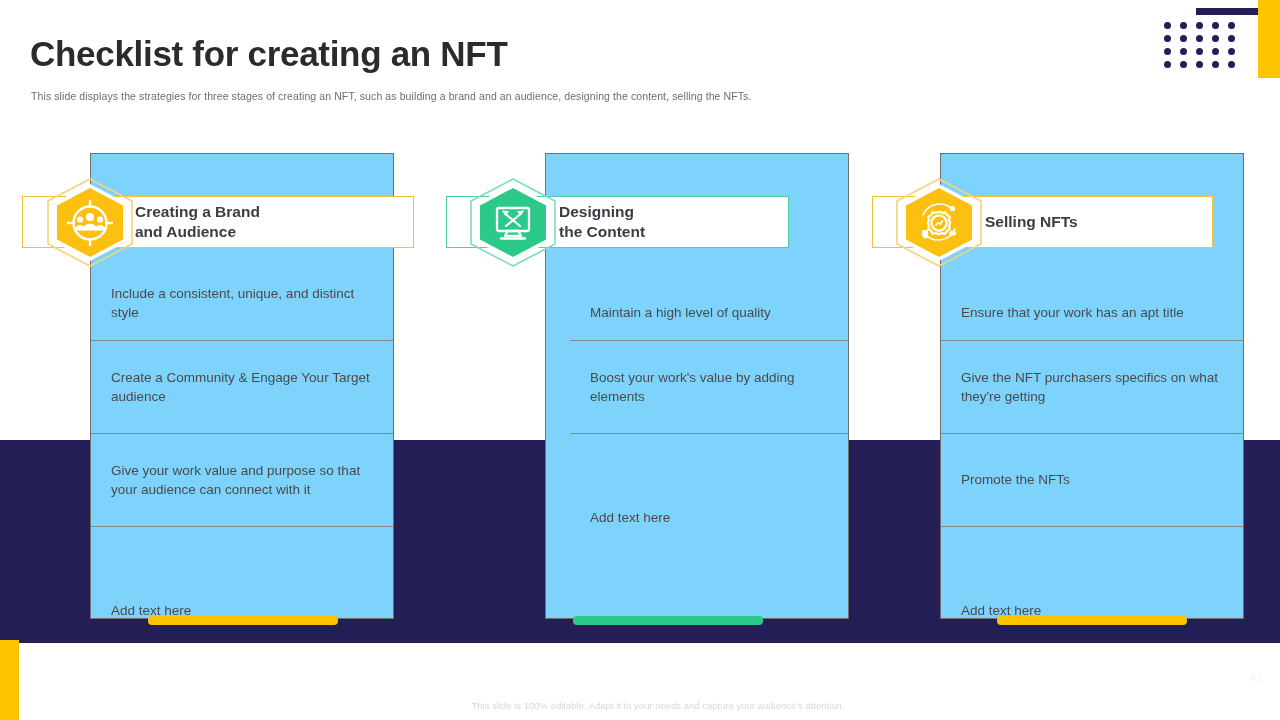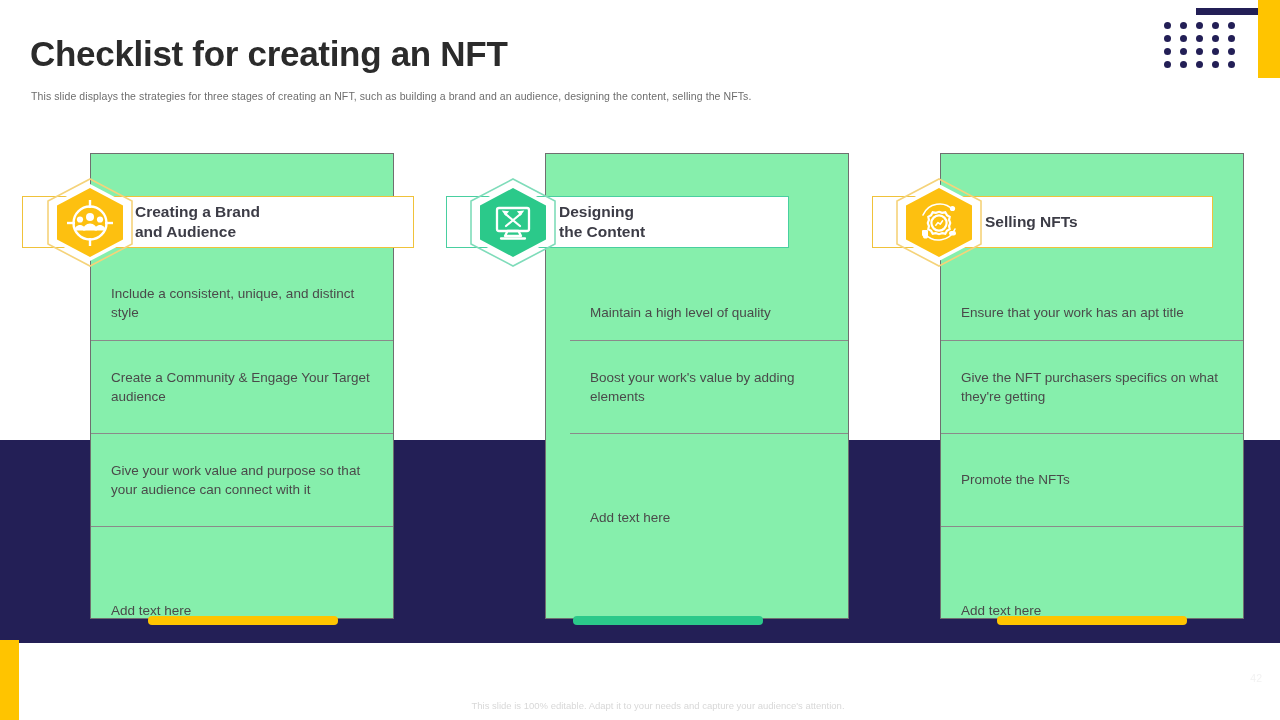--- a/index.html
+++ b/index.html
@@ -46,21 +46,21 @@
     letter-spacing: -0.3px;
   }
   .page-sub {
     position: absolute; left: 31px; top: 90px;
     font-size: 10.5px; color: #6d6d6d; letter-spacing: 0.1px;
   }
 
   
   .col {
     position: absolute; top: 153px; width: 304px; height: 466px;
-    background: #86efac;
+    background: #7dd3fc;
     border: 1px solid #6f6f6f;
   }
   .col.c1 { left: 90px; }
   .col.c2 { left: 545px; padding-left: 24px; }
   .col.c3 { left: 940px; }
 
   .row {
     height: 93px;
     border-bottom: 1px solid #8a8a8a;
     display: flex; align-items: center;

